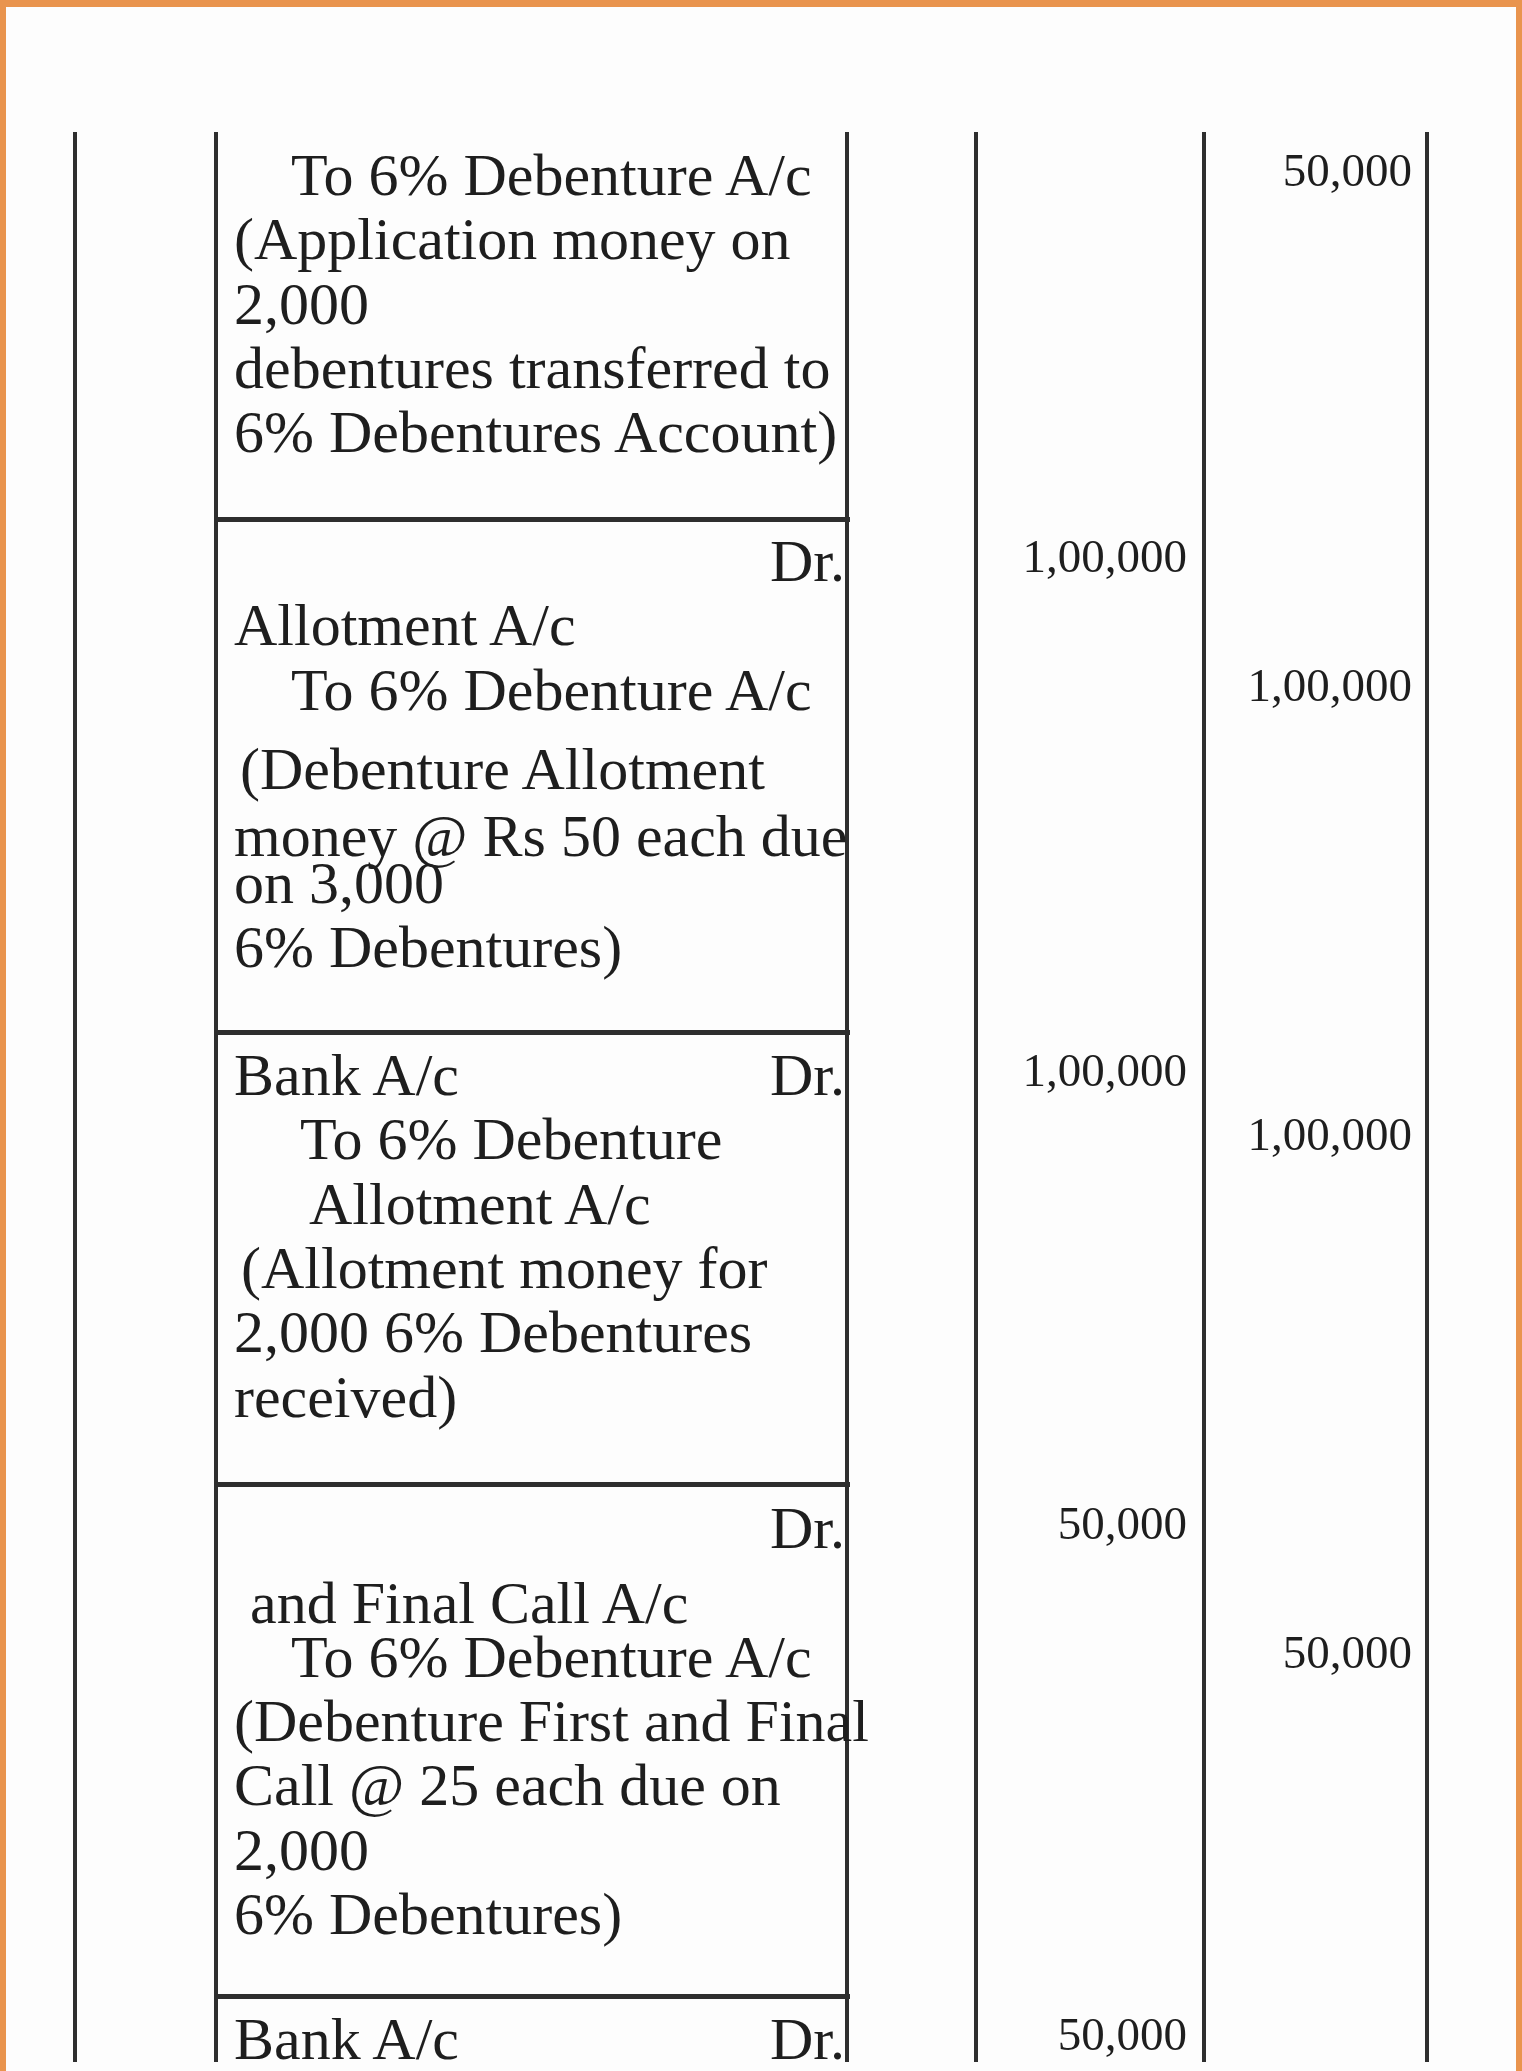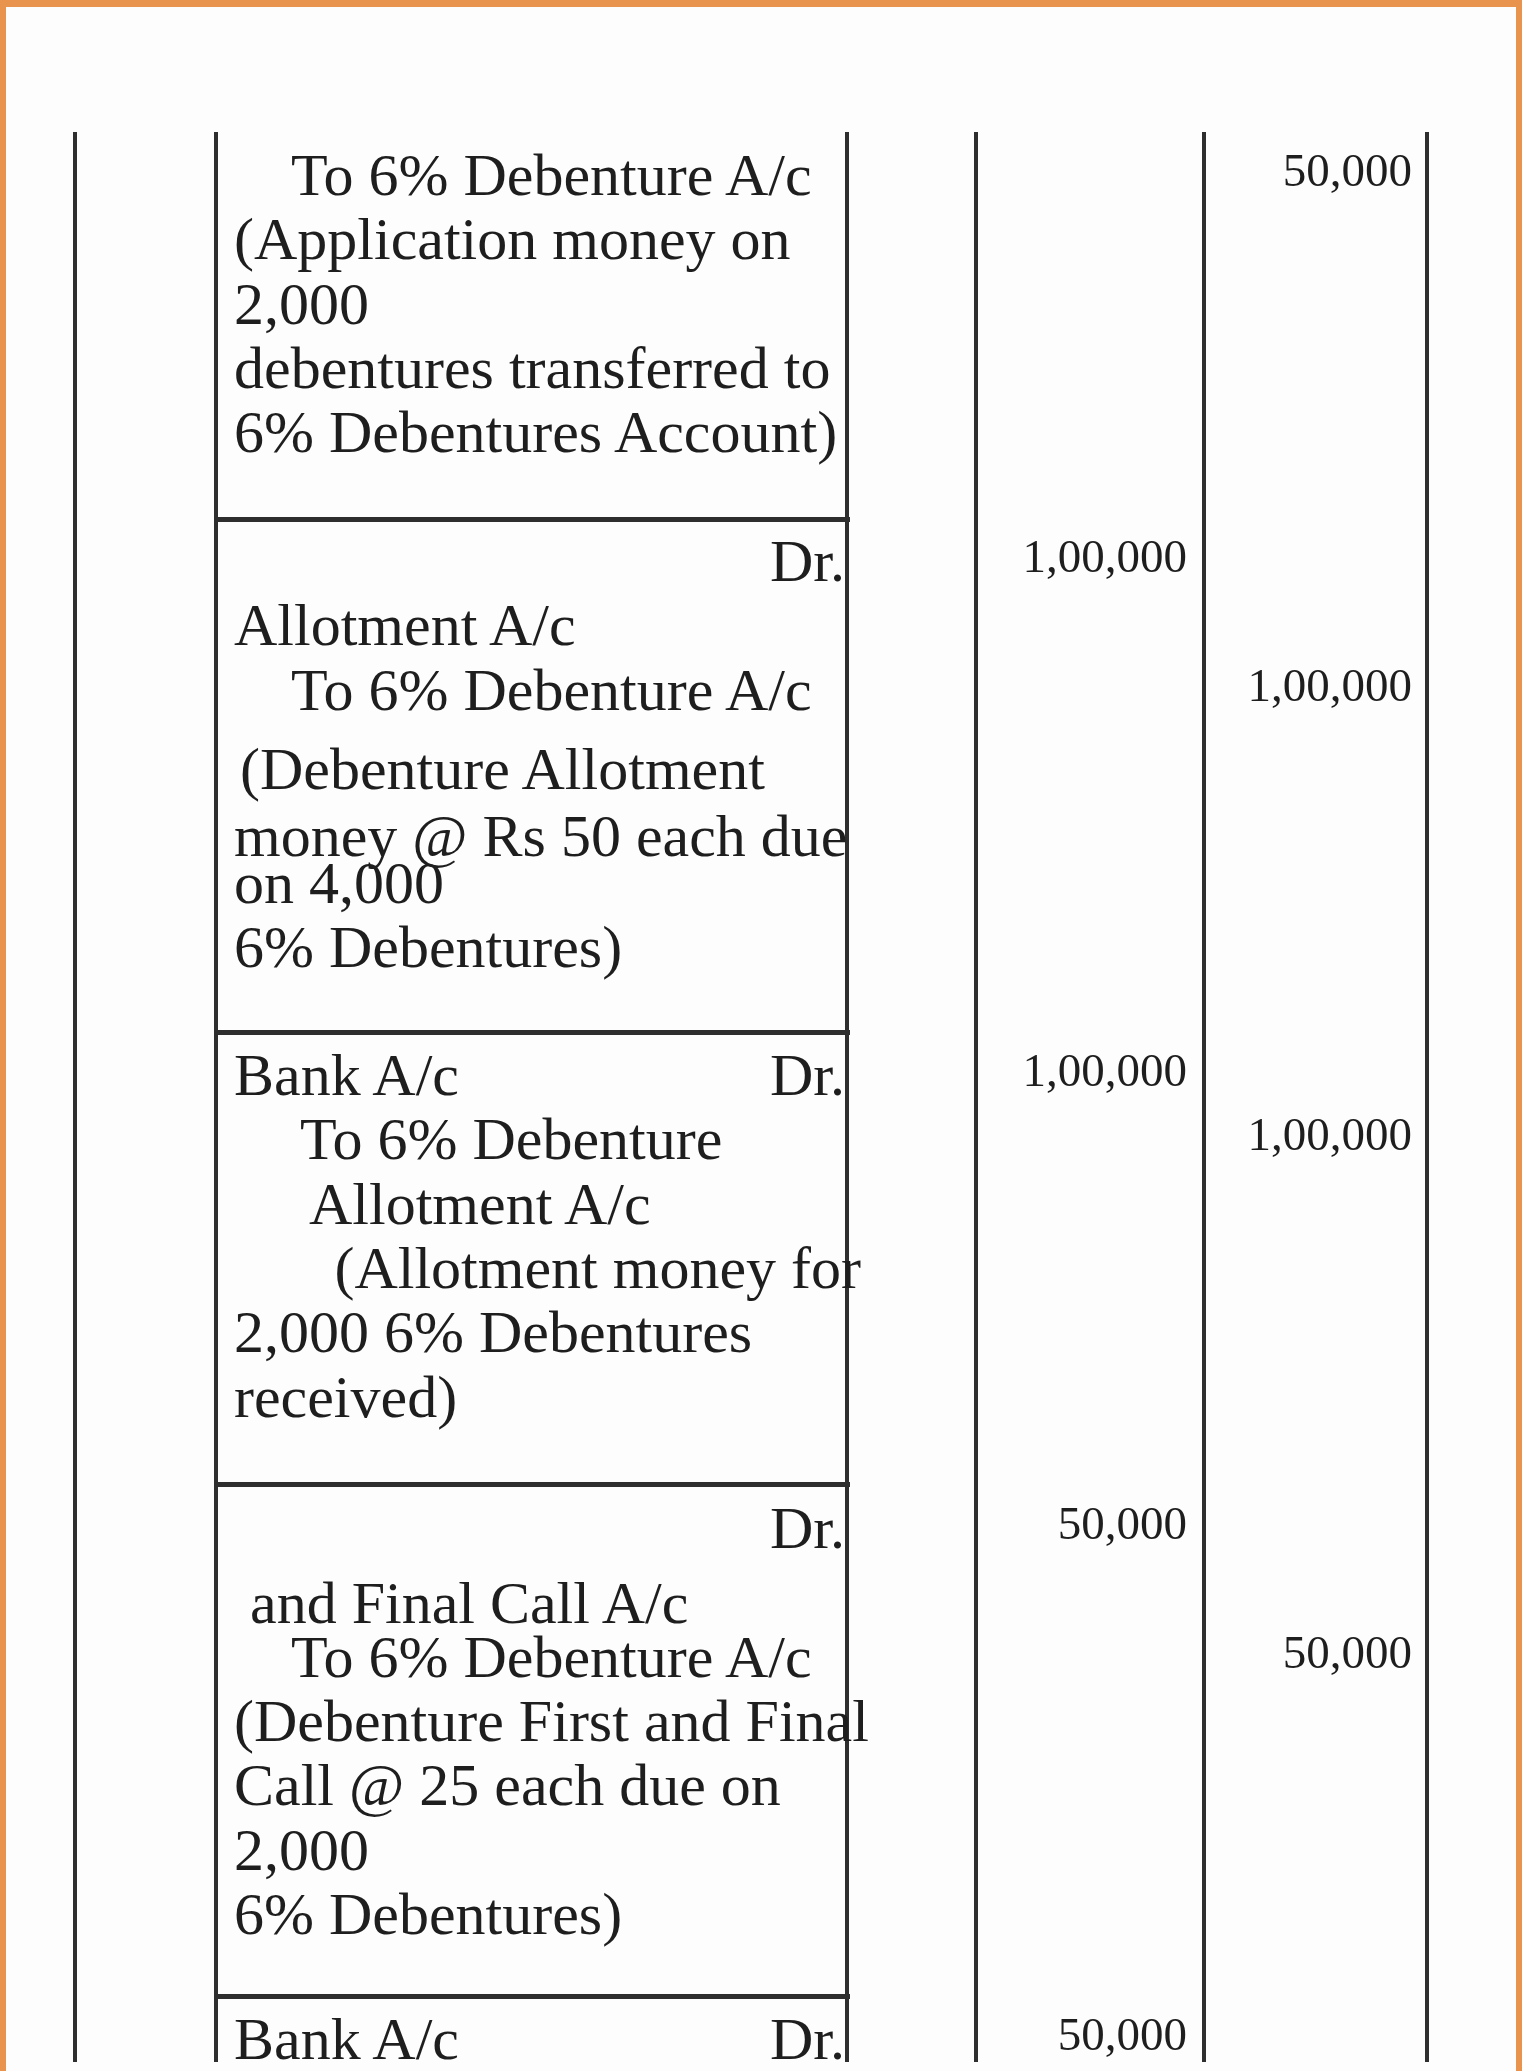--- a/index.html
+++ b/index.html
@@ -58,28 +58,28 @@
       <div class="pline" style="top: 207.3px; padding-left: 15px;"><span>(Application money on</span></div>
       <div class="pline" style="top: 271.6px; padding-left: 15px;"><span>2,000</span></div>
       <div class="pline" style="top: 335.9px; padding-left: 15px;"><span>debentures transferred to</span></div>
       <div class="pline" style="top: 400.2px; padding-left: 15px;"><span>6% Debentures Account)</span></div>
       <div class="amount credit" style="top: 145px;">50,000</div>
       <div class="pline" style="top: 529px; padding-left: 15px;"><span class="dr">Dr.</span></div>
       <div class="pline" style="top: 593.3px; padding-left: 15px;"><span>Allotment A/c</span></div>
       <div class="pline" style="top: 657.6px; padding-left: 72px;"><span>To 6% Debenture A/c</span></div>
       <div class="pline" style="top: 692px; padding-left: 21px; margin-top: 45px;"><span>(Debenture Allotment</span></div>
       <div class="pline" style="top: 786.2px; padding-left: 15px; margin-top: 18px;"><span>money @ Rs 50 each due</span></div>
-      <div class="pline" style="top: 850.5px; padding-left: 15px;"><span>on 4,000</span></div>
+      <div class="pline" style="top: 850.5px; padding-left: 15px;"><span>on 3,000</span></div>
       <div class="pline" style="top: 914.8px; padding-left: 15px;"><span>6% Debentures)</span></div>
       <div class="amount debit" style="top: 531px;">1,00,000</div>
       <div class="amount credit" style="top: 659.6px;">1,00,000</div>
       <div class="pline" style="top: 1043px; padding-left: 15px;"><span>Bank A/c</span><span class="dr">Dr.</span></div>
       <div class="pline" style="top: 1107.3px; padding-left: 72px; margin-left: 9px;"><span>To 6% Debenture</span></div>
       <div class="pline" style="top: 1171.6px; padding-left: 90px;"><span>Allotment A/c</span></div>
-      <div class="pline" style="top: 1235.9px; padding-left: 15px; text-align: right;"><span>(Allotment money for</span></div>
+      <div class="pline" style="top: 1235.9px; padding-left: 22px;"><span>(Allotment money for</span></div>
       <div class="pline" style="top: 1300.2px; padding-left: 15px;"><span>2,000 6% Debentures</span></div>
       <div class="pline" style="top: 1364.5px; padding-left: 15px;"><span>received)</span></div>
       <div class="amount debit" style="top: 1045px;">1,00,000</div>
       <div class="amount credit" style="top: 1109.3px;">1,00,000</div>
       <div class="pline" style="top: 1496px; padding-left: 15px;"><span class="dr">Dr.</span></div>
       <div class="pline" style="top: 1571px; padding-left: 31px;"><span>and Final Call A/c</span></div>
       <div class="pline" style="top: 1624.6px; padding-left: 72px;"><span>To 6% Debenture A/c</span></div>
       <div class="pline" style="top: 1688.9px; padding-left: 15px;"><span>(Debenture First and Final</span></div>
       <div class="pline" style="top: 1753.2px; padding-left: 15px;"><span>Call @ 25 each due on</span></div>
       <div class="pline" style="top: 1817.5px; padding-left: 15px;"><span>2,000</span></div>

